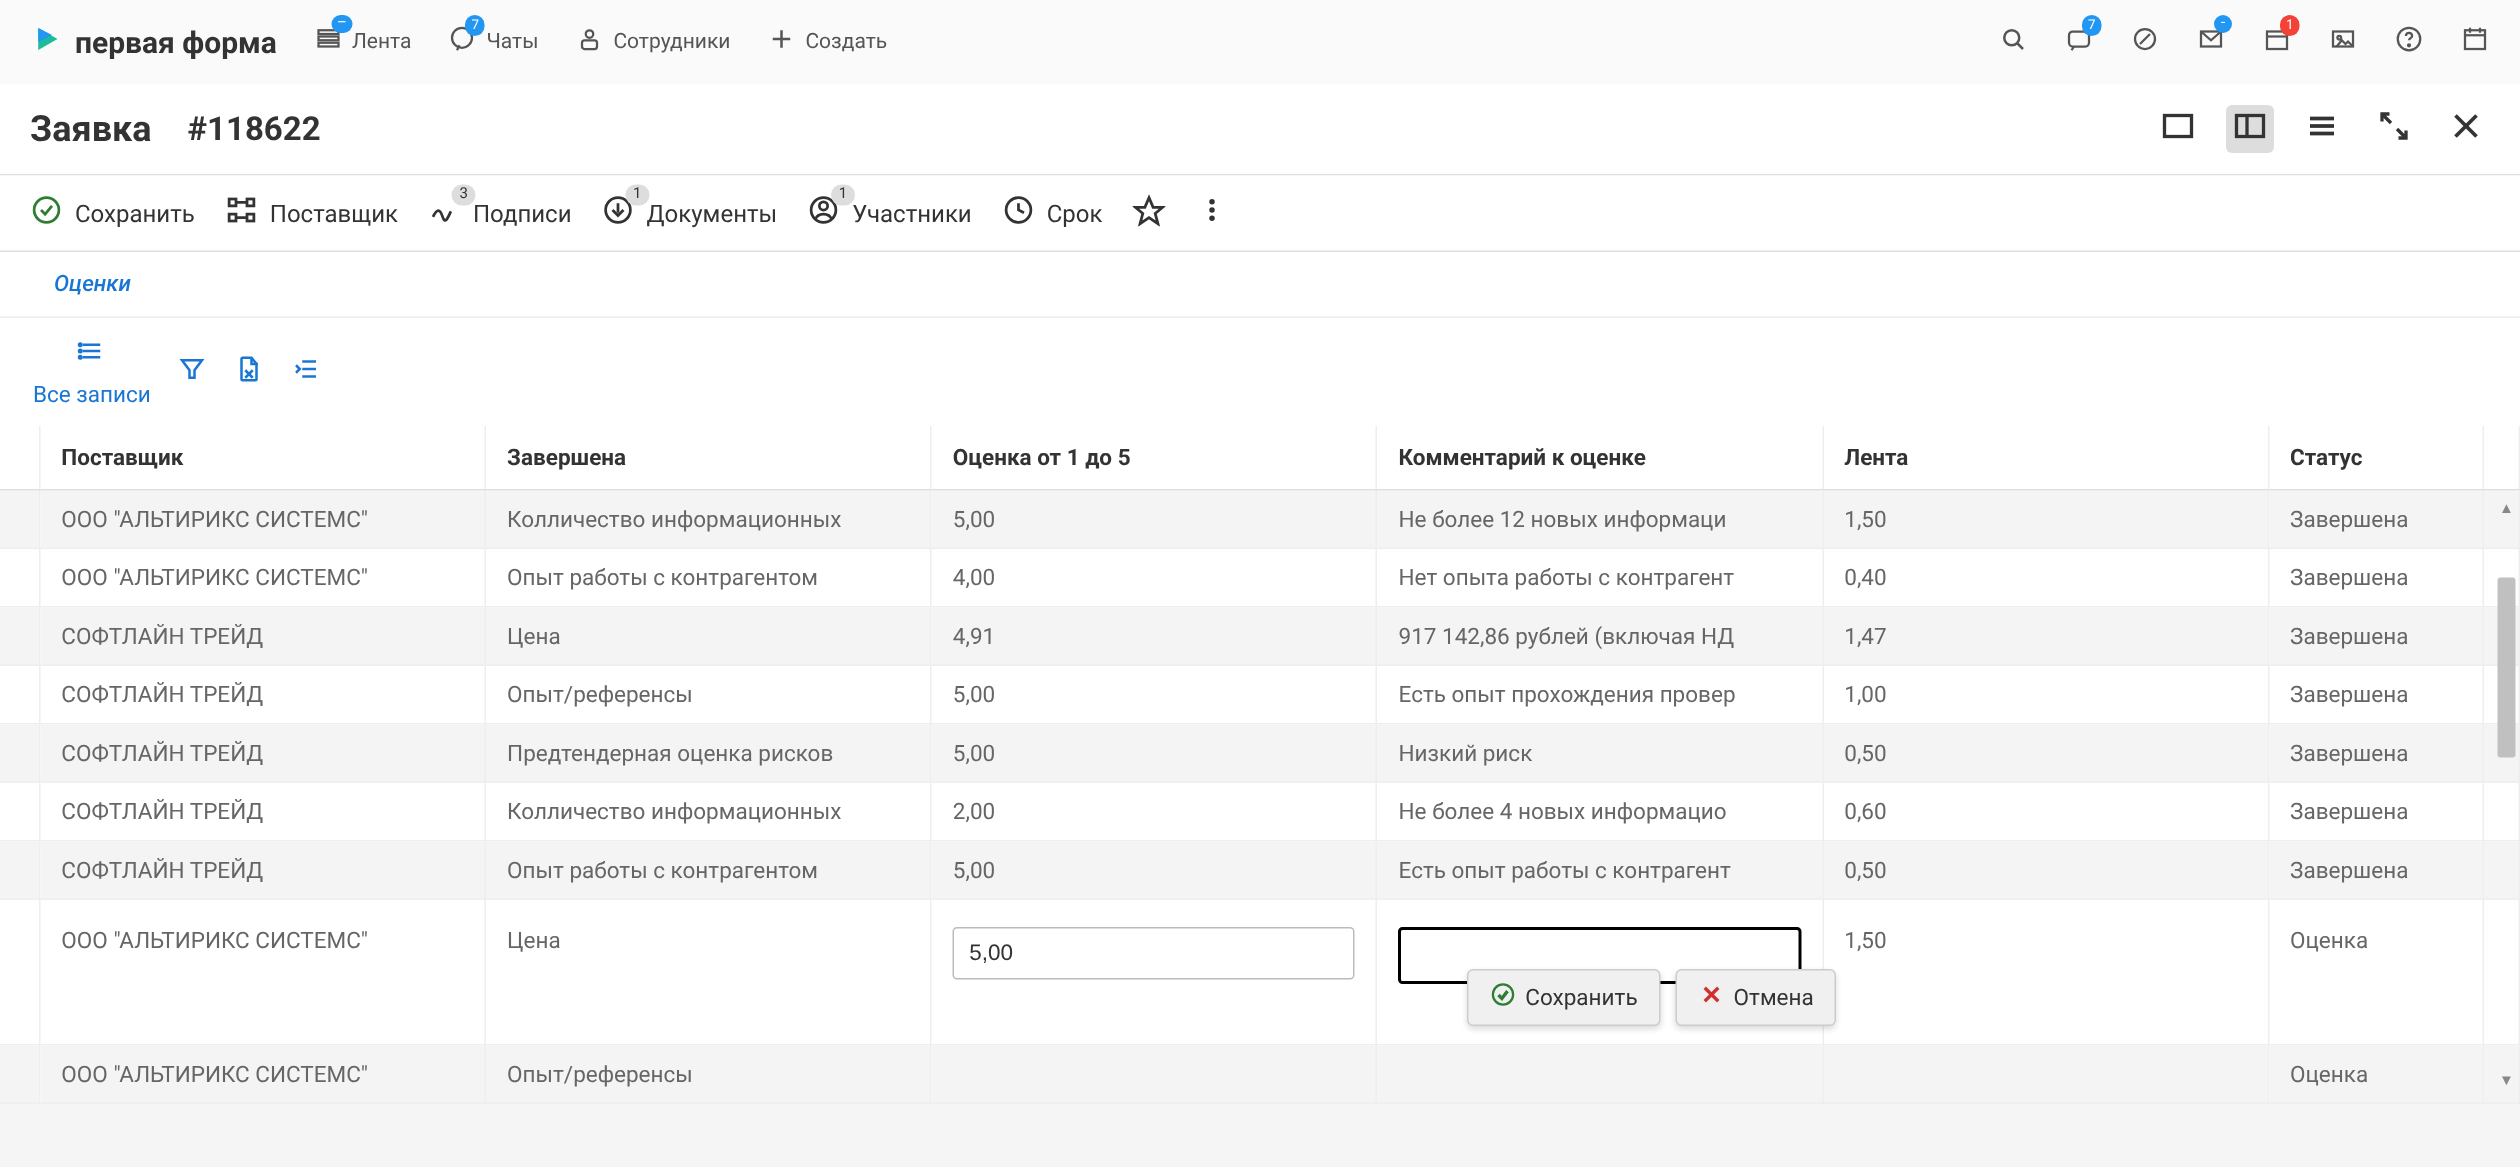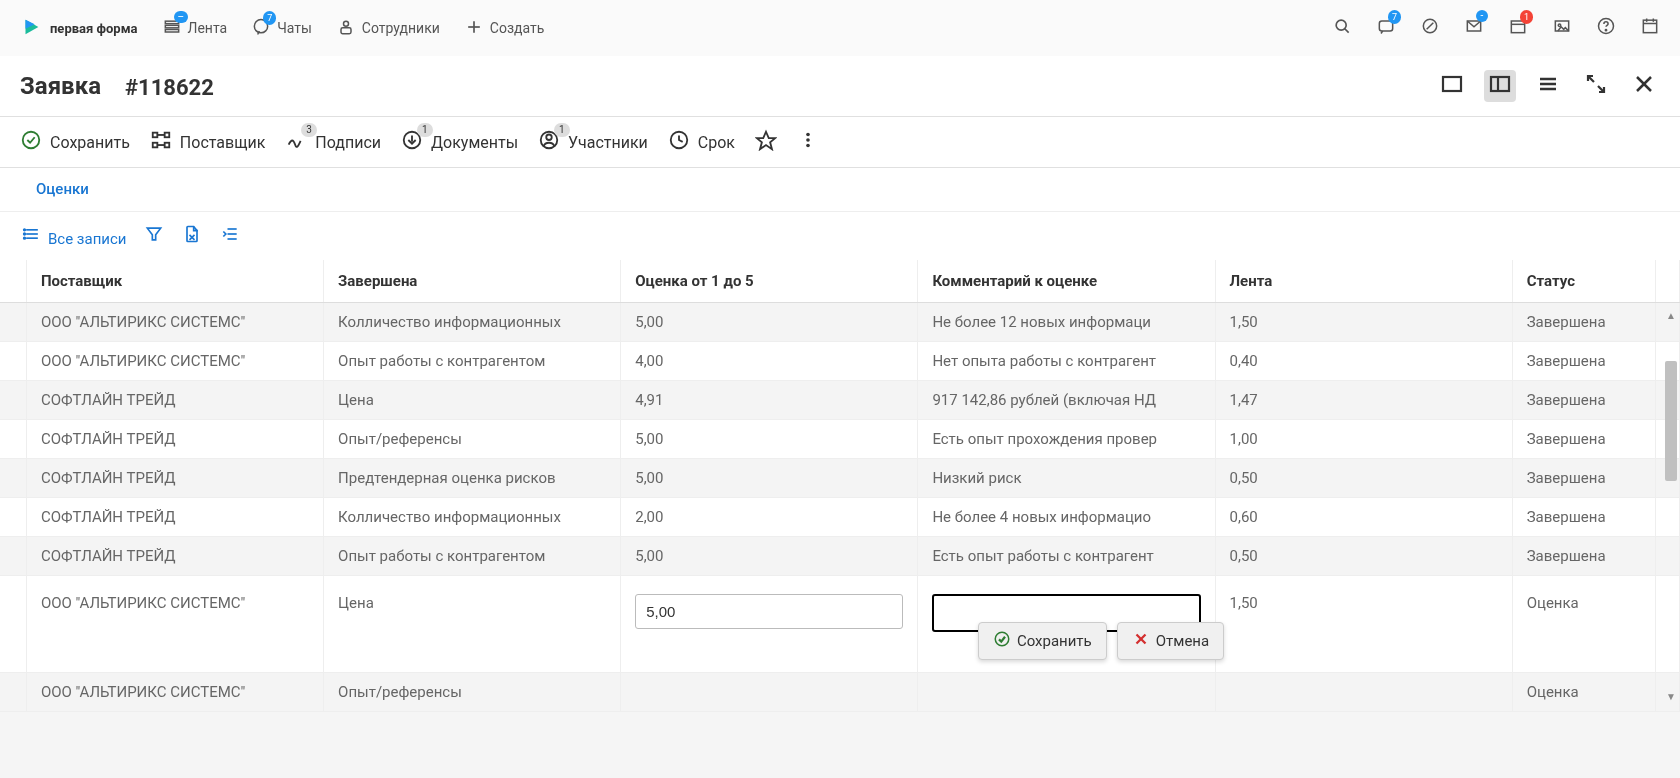--- a/index.html
+++ b/index.html
@@ -22,21 +22,21 @@
   .topbar-left, .topbar-right {
     display: flex;
     align-items: center;
     gap: 24px;
   }
   .logo {
     display: flex;
     align-items: center;
     gap: 8px;
     font-weight: 700;
-    font-size: 13px;
+    font-size: 20px;
     color: #333;
   }
   .logo-icon {
     width: 22px; height: 22px;
   }
   .nav-item {
     position: relative;
     display: flex;
     align-items: center;
     gap: 6px;
@@ -69,21 +69,21 @@
   .page-header {
     display: flex;
     align-items: center;
     justify-content: space-between;
     background: #fff;
     padding: 14px 20px;
     border-bottom: 1px solid #e0e0e0;
   }
   .page-title-wrap {
     display: flex;
-    align-items: flex-end;
+    align-items: center;
     gap: 24px;
   }
   .page-type { font-size: 24px; font-weight: 700; }
   .page-id { font-size: 22px; font-weight: 700; }
   .page-title { font-size: 24px; font-weight: 700; }
   .page-header-right { display:flex; gap:16px; align-items:center; }
   .view-btn {
     width: 32px; height:32px; display:flex; align-items:center; justify-content:center;
     border-radius:4px; cursor:pointer; color:#333;
   }
@@ -101,27 +101,27 @@
   .toolbar-item.save { color:#2e7d32; }
   .toolbar-badge {
     position:absolute; top:-6px; left:16px;
     background:#ddd; color:#333; font-size:10px;
     border-radius:8px; padding:0 5px; line-height:14px;
   }
   .tabs { background:#fff; padding:0 20px; }
   .tab {
     display:inline-block; padding:12px 16px;
     font-size:15px; color:#1976d2; font-weight:500;
-    border-bottom:1px solid transparent; cursor:pointer;
+    border-bottom:1px solid transparent; cursor:pointer;font-style:italic;
   }
   .filters {
     display:flex; align-items:center; gap:18px;
     padding:12px 22px; background:#fff; border-top:1px solid #eee;
   }
-  .filters .list-mode { display:flex; align-items:flex-end; gap:6px; color:#1976d2; font-size:15px; cursor:pointer; }
+  .filters .list-mode { display:flex; align-items:center; gap:6px; color:#1976d2; font-size:15px; cursor:pointer;flex-direction:column; }
   .filters svg { width:20px; height:20px; }
   .filters .ficon { color:#1976d2; cursor:pointer; }
   .table-wrap { background:#fff; position:relative; }
   table { width:100%; border-collapse:collapse; table-layout:fixed; }
   th { text-align:left; padding:12px 14px; font-size:15px; font-weight:700; color:#333; border-bottom:1px solid #ddd; border-right:1px solid #eee; }
   td { padding:10px 14px; font-size:15px; color:#666; border-bottom:1px solid #eee; border-right:1px solid #eee; white-space:nowrap; overflow:hidden; text-overflow:ellipsis; }
   tr.alt td { background:#f4f4f4; }
   tr.editing td { vertical-align: top; padding-top:18px; padding-bottom:40px; }
   .cell-input {
     width:100%; padding:8px 10px; font-size:15px;

